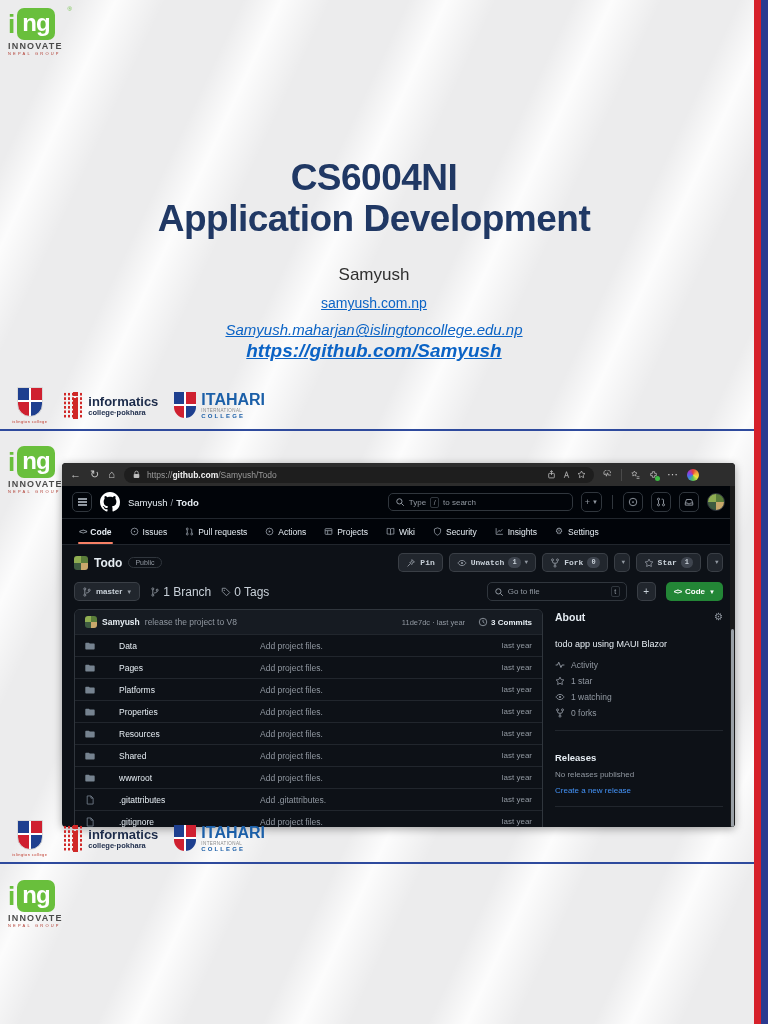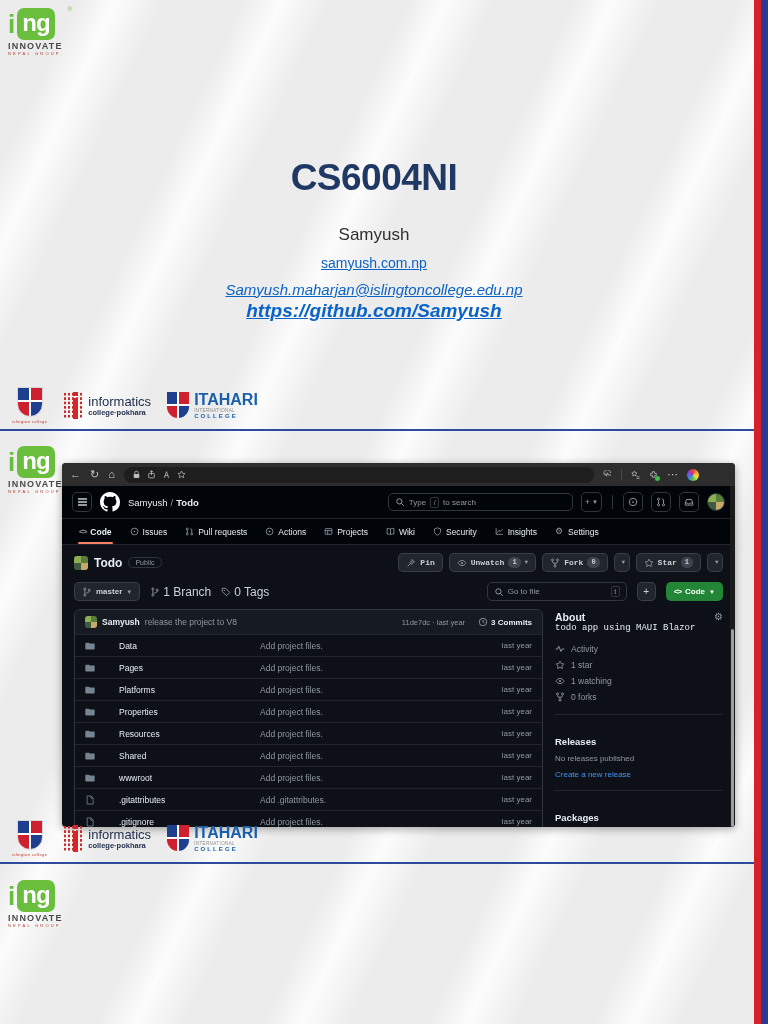--- a/index.html
+++ b/index.html
@@ -53,21 +53,21 @@
        conic-gradient(#cf2030 0 25%, #1e3f8f 0 50%, #cf2030 0 75%, #1e3f8f 0);
      border:1px solid #d8d8d8; }
   .islington { display:flex; flex-direction:column; align-items:center; }
   .islington-caption { font-size:4px; color:#c0392b; margin-top:2px; letter-spacing:.4px; }
   .inf { display:flex; align-items:center; gap:5px; }
   .inf-icon { position:relative; width:20px; height:27px;
      background-image:radial-gradient(#d02827 1.1px, transparent 1.3px);
      background-size:4px 4.4px; }
   .inf-bar { position:absolute; right:5px; top:6px; width:5px; height:21px; background:#d02827; }
   .inf-dot { position:absolute; right:5px; top:0; width:5px; height:4px; background:#d02827; }
-  .inf-name { font-size:13px; font-weight:normal; color:#1c2b4a; line-height:1; }
+  .inf-name { font-size:13px; font-weight:bold; color:#1c2b4a; line-height:1; }
   .inf-sub { font-size:7.5px; font-weight:bold; color:#1c2b4a; }
   .ita { display:flex; align-items:center; gap:5px; }
   .shield-sm { width:22px; height:26px; border-radius:0 0 11px 11px;
      background:
        linear-gradient(#fff,#fff) 50% 0/2px 100% no-repeat,
        linear-gradient(#fff,#fff) 0 46%/100% 2px no-repeat,
        conic-gradient(#cf2030 0 25%, #1e3f8f 0 50%, #cf2030 0 75%, #1e3f8f 0); }
   .ita-name { font-size:16px; font-weight:bold; color:#1b5fa8; line-height:1.05; }
   .ita-sub1 { font-size:4.5px; color:#8a8a8a; letter-spacing:.4px; }
   .ita-sub2 { font-size:6px; color:#1b5fa8; font-weight:bold; letter-spacing:2.1px; }
@@ -174,21 +174,21 @@
   .fi { width:10px; height:10px; display:inline-flex; color:#768390; }
   .fi svg { width:100%; height:100%; }
   .cell-msg { flex:1; font-size:8.5px; color:#9198a1; white-space:nowrap; overflow:hidden; }
   .cell-time { width:52px; text-align:right; font-size:8px; color:#9198a1; }
 
   
   .side-col { width:168px; flex:none; padding-top:2px; }
   .about-head { display:flex; align-items:center; justify-content:space-between; }
   .about-title { font-size:10.5px; font-weight:bold; color:#e6edf3; }
   .gear { font-size:10px; color:#9198a1; line-height:1; }
-  .about-desc { margin:0 0 6px; font-size:9px; color:#e6edf3; line-height:1.3;font-family:Liberation Mono, monospace; }
+  .about-desc { margin:16px 0 6px; font-size:9px; color:#e6edf3; line-height:1.3; }
   .stat { display:flex; align-items:center; gap:6px; height:16px; font-size:8.5px; color:#9198a1;text-align:center; }
   .si { width:10px; height:10px; display:inline-flex; color:#9198a1; }
   .si svg { width:100%; height:100%; }
   .side-sec { border-top:1px solid #21262d; margin-top:9px; padding-top:21px; }
   .sec-title { font-size:9.5px; font-weight:bold; color:#e6edf3; }
   .sec-empty { margin-top:7px; font-size:8px; color:#9198a1; }
   .sec-link { margin-top:3px; font-size:8px; color:#4493f8; }
 
   .shot-scrollbar { position:absolute; top:23px; right:0; bottom:0; width:5px; background:#1b1b1b; }
   .shot-thumb { position:absolute; left:1px; right:1px; top:42%; height:58%; background:#9aa0a6; border-radius:2px; }
@@ -204,20 +204,21 @@
         <span class="ing-i">i</span>
         <span class="ing-box">ng</span>
         <span class="ing-r">®</span>
       </div>
       <div class="ing-name">INNOVATE</div>
       <div class="ing-sub">NEPAL GROUP</div>
     </div>
 
     <div class="title-block">
       <div class="title-line">CS6004NI</div>
+      <div class="title-line">Application Development</div>
       <div class="author">Samyush</div>
       <a class="link1">samyush.com.np</a>
       <a class="link2">Samyush.maharjan@islingtoncollege.edu.np</a>
       <a class="link3">https://github.com/Samyush</a>
     </div>
 
     <div class="footer-logos">
       <div class="islington">
         <div class="shield"></div>
         <div class="islington-caption">islington college</div>
@@ -259,20 +260,21 @@
         <span class="ebtn">←</span>
         <span class="ebtn">↻</span>
         <span class="ebtn">⌂</span>
         <div class="pill">
           <span class="eicon">
             <svg viewBox="0 0 16 16">
                 <rect x="3" y="7" width="10" height="7" rx="1.5" fill="currentColor"></rect>
                 <path d="M5 7V5a3 3 0 016 0v2" fill="none" stroke="currentColor" stroke-width="1.5"></path>
               </svg>
           </span>
+          <span class="url"><span class="scheme">https://</span><span class="host">github.com</span><span class="path">/Samyush/Todo</span></span>
           <span class="eicon">
             <svg viewBox="0 0 16 16" fill="none" stroke="currentColor" stroke-width="1.4">
                 <rect x="3" y="6" width="10" height="8" rx="1"></rect>
                 <path d="M8 9V1.5M5.5 3.5L8 1l2.5 2.5"></path>
               </svg>
           </span>
           <span class="eicon">
             <svg viewBox="0 0 16 16" fill="none" stroke="currentColor" stroke-width="1.4">
                 <path d="M4 14L8 3l4 11M5.5 10h5"></path>
               </svg>

